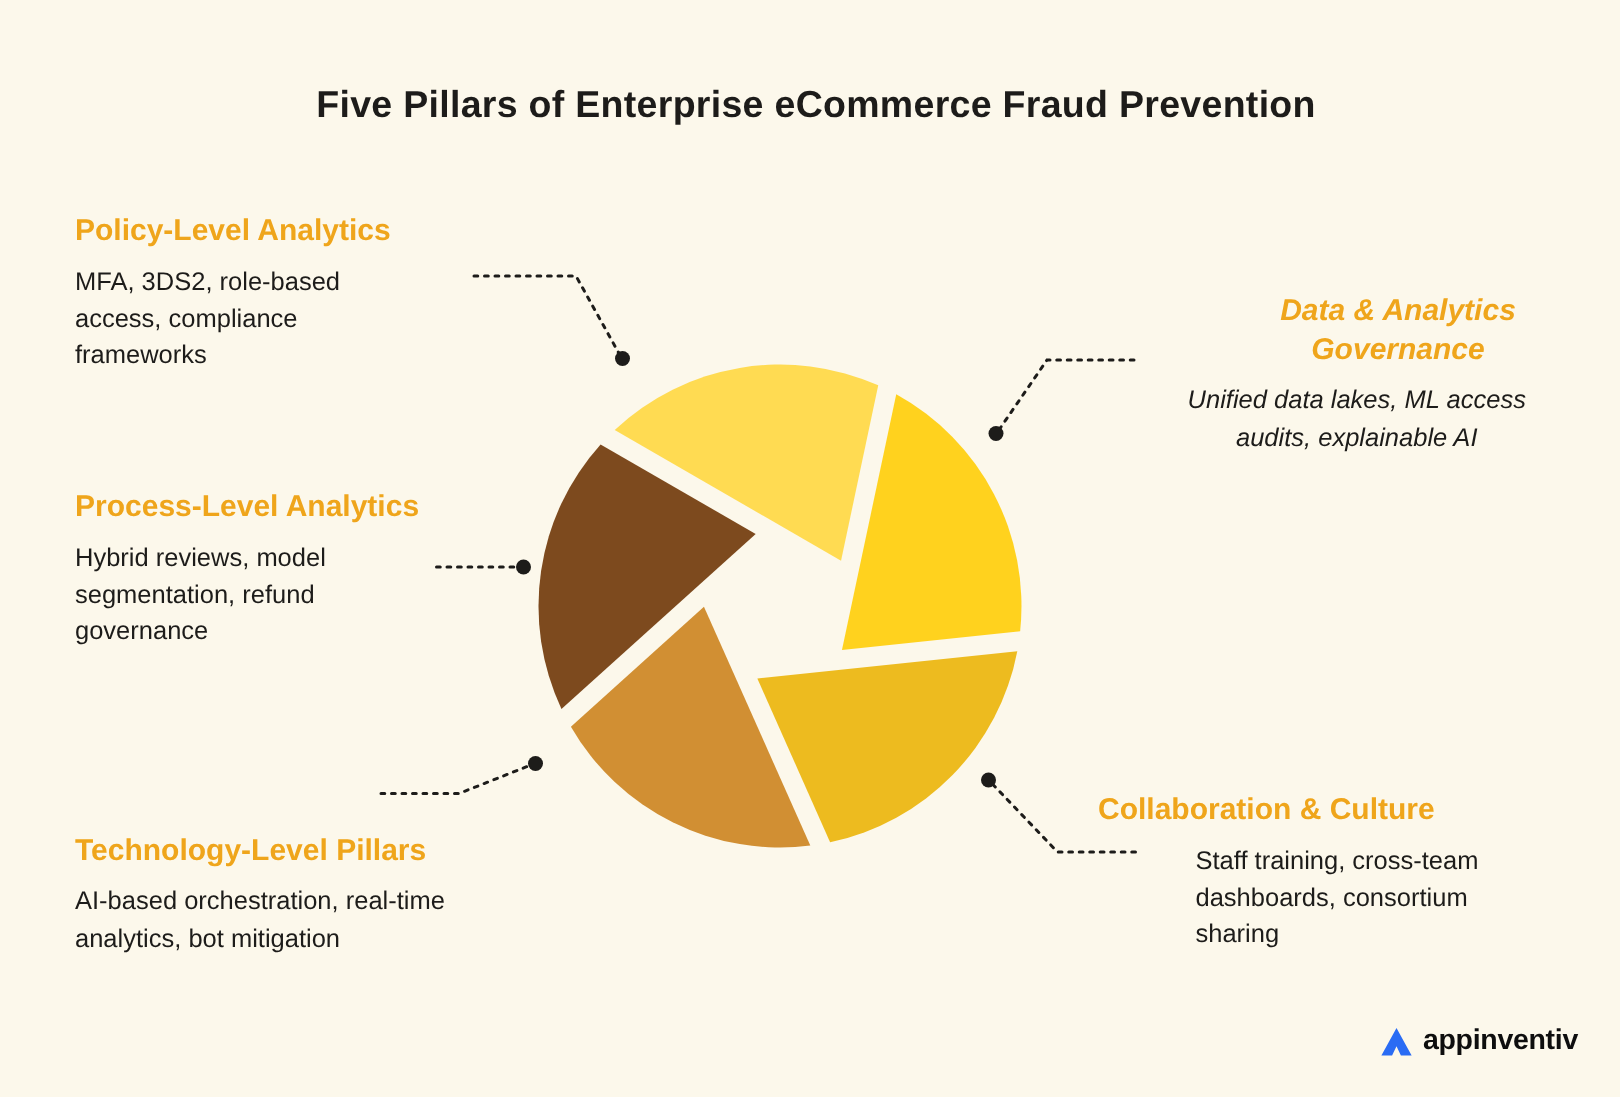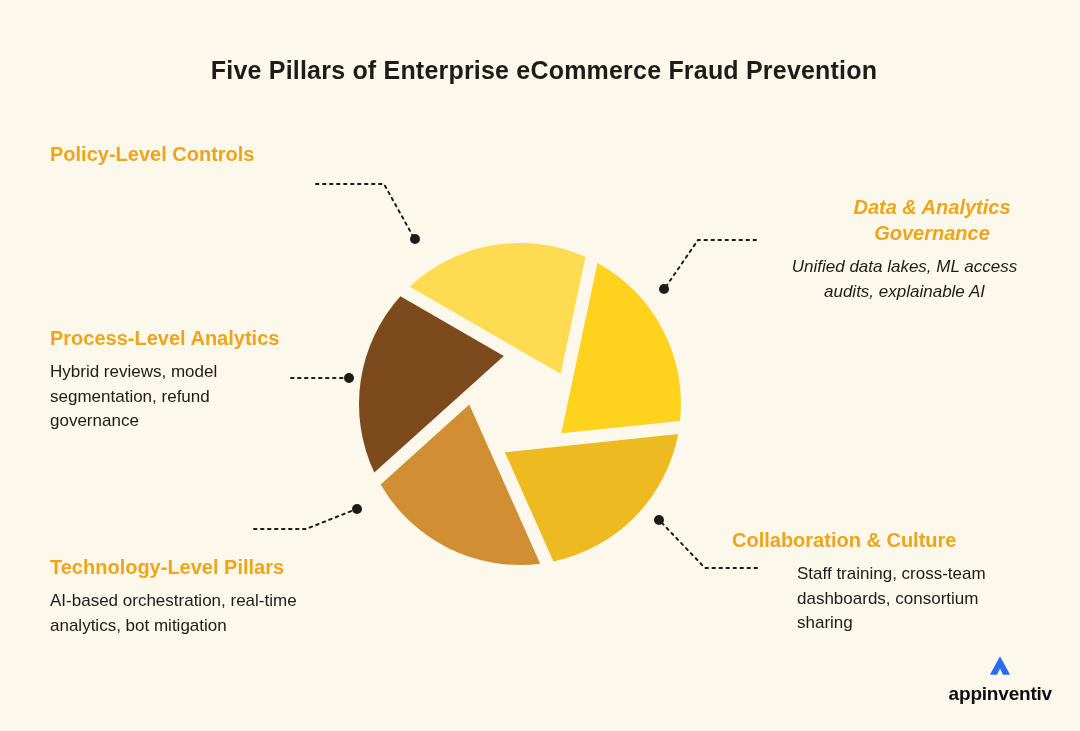--- a/index.html
+++ b/index.html
@@ -29,21 +29,21 @@
   .p-policy{left:50px;top:141px;width:200px;}
   .p-process{left:50px;top:325px;width:195px;}
   .p-tech{left:50px;top:554px;width:258px;}
   .p-data{right:48px;top:194px;width:300px;text-align:center;font-style:italic;}
   .p-data h2{white-space:normal;width:200px;margin-left:auto;}
   .p-data p{width:255px;margin-left:auto;}
   .p-collab{right:48px;top:527px;width:300px;text-align:left;}
   .p-collab p{width:235px;margin-left:auto;}
   .logo{
     position:absolute;right:28px;bottom:26px;
-    display:flex;align-items:center;gap:7px;flex-direction:column;
+    display:flex;align-items:center;gap:7px;
   }
   .logo .mark{display:block;}
   .logo .word{
     font-size:19px;font-weight:700;color:#0E0E0E;letter-spacing:-.2px;
   }
 </style>
 </head>
 <body>
 
 <div class="stage">
@@ -76,21 +76,22 @@
         <circle cx="357" cy="509" r="5"></circle>
       </g>
       <g class="connector">
         <polyline points="757,568 705,568 661,522"></polyline>
         <circle cx="659" cy="520" r="5"></circle>
       </g>
     </g>
   </svg>
 
   <div class="pillar p-policy">
-    <h2>Policy-Level Controls</h2>
+    <h2>Policy-Level Analytics</h2>
+    <p>MFA, 3DS2, role-based access, compliance frameworks</p>
   </div>
 
   <div class="pillar p-data">
     <h2>Data &amp; Analytics Governance</h2>
     <p>Unified data lakes, ML access audits, explainable AI</p>
   </div>
 
   <div class="pillar p-process">
     <h2>Process-Level Analytics</h2>
     <p>Hybrid reviews, model segmentation, refund governance</p>

